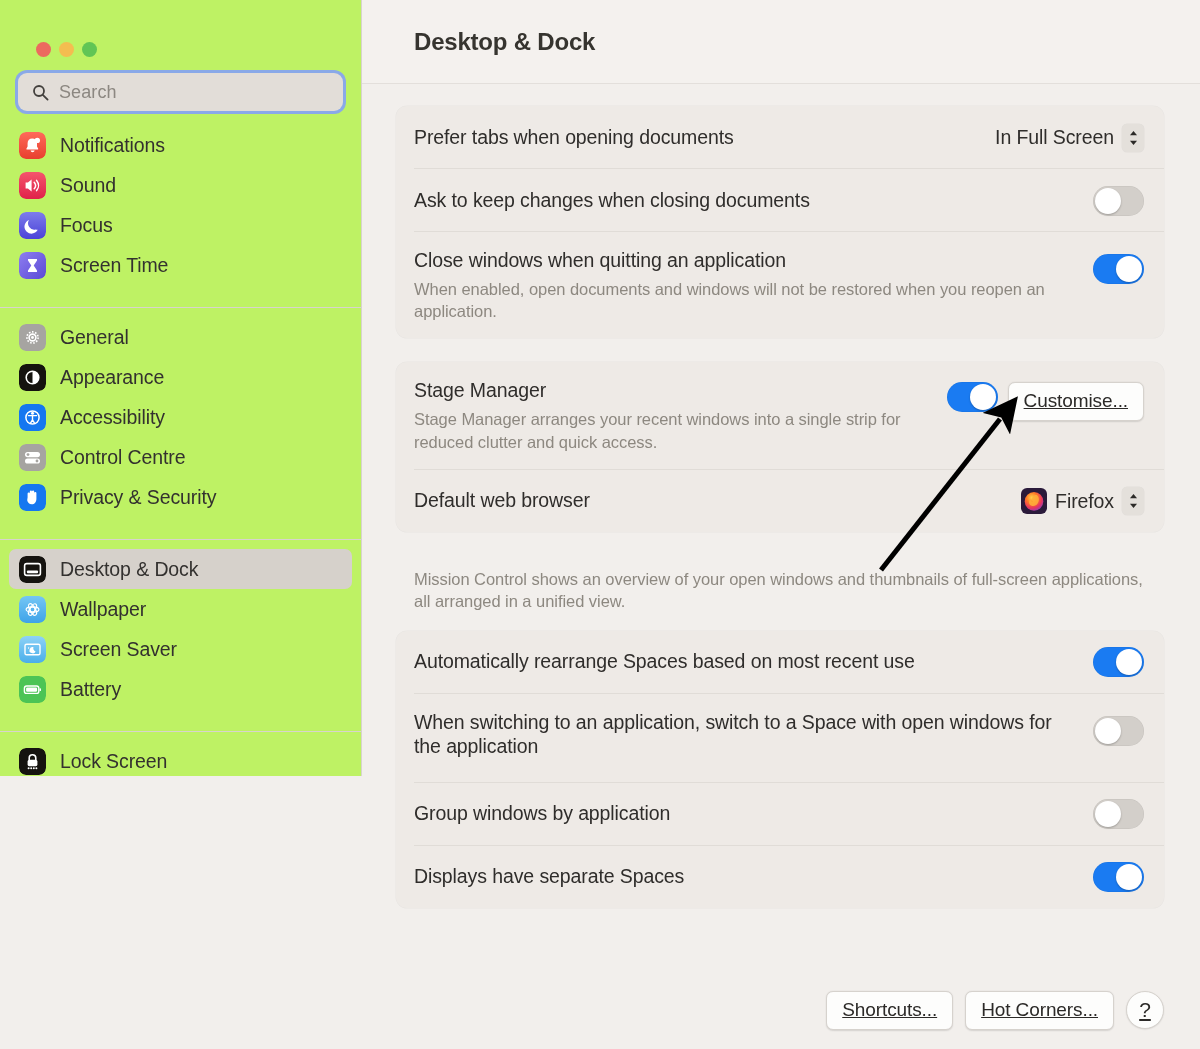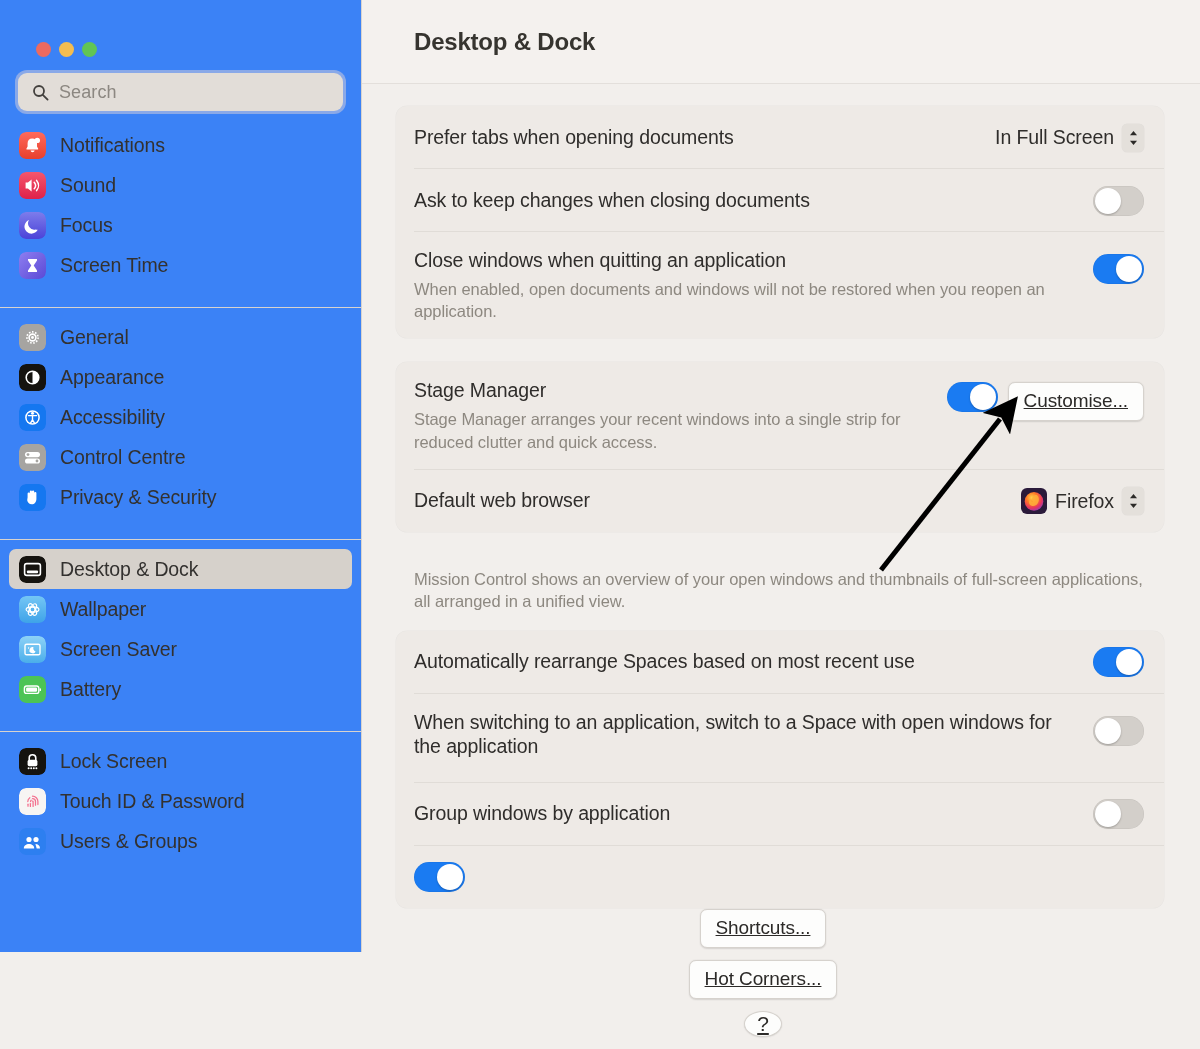--- a/index.html
+++ b/index.html
@@ -19,22 +19,22 @@
     height: 1049px;
     display: flex;
     background: #f2efec;
     overflow: hidden;
   }
 
   
   .sidebar {
     position: relative;
     width: 362px;
-    height: 952px;
-    background: #3b82f6;
+    height: 776px;
+    background: #bef264;
     border-right: 1px solid #d8d3ce;
     flex: 0 0 362px;
     overflow: hidden;
   }
 
   .traffic-lights {
     display: flex;
     align-items: center;
     gap: 8px;
     padding: 36px 0 0 36px;
@@ -294,21 +294,20 @@
   .footer-bar {
     position: absolute;
     left: 0; right: 0; bottom: 0;
     height: 66px;
     display: flex;
     align-items: center;
     justify-content: flex-end;
     gap: 12px;
     padding: 0 36px 12px 0;
     background: #f2efec;
-    flex-direction: column;
   }
 
   .annotation-arrow {
     position: absolute;
     left: 0; top: 0;
     width: 1200px; height: 1049px;
     pointer-events: none;
     z-index: 30;
   }
 
@@ -752,20 +751,23 @@
           <div class="row-ctrl">
             <div class="toggle">
               <span class="knob"></span>
             </div>
           </div>
         </div>
 
         <div class="divider"></div>
 
         <div class="row">
+          <div class="row-inner">
+            <div class="row-label">Displays have separate Spaces</div>
+          </div>
           <div class="row-ctrl">
             <div class="toggle on">
               <span class="knob"></span>
             </div>
           </div>
         </div>
       </div>
 
     </div>
 

